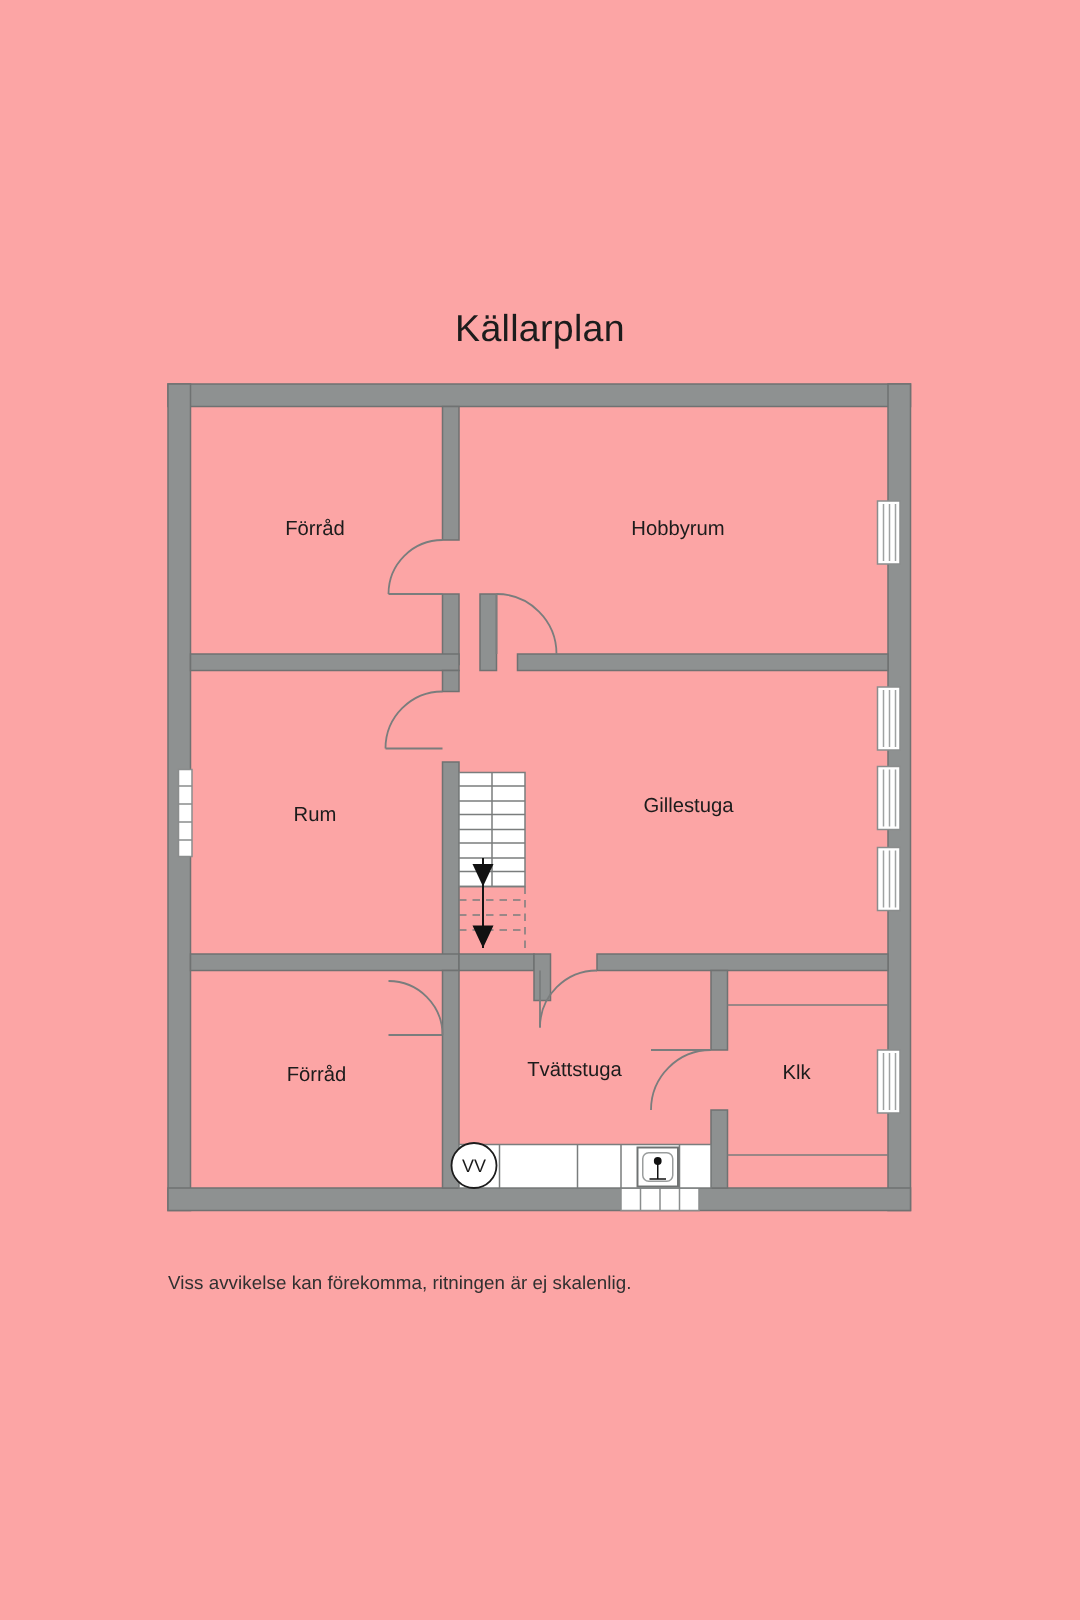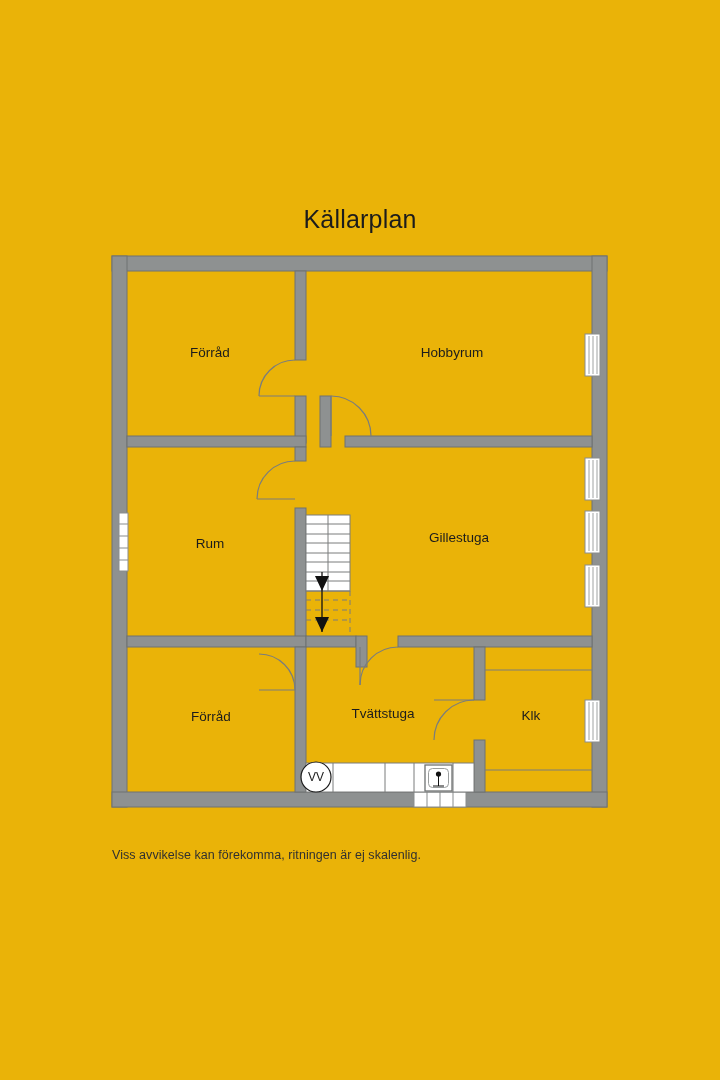--- a/index.html
+++ b/index.html
@@ -12,21 +12,21 @@
     height: 1080px;
     font-family: "Liberation Sans", sans-serif;
     color: #1a1a1a;
     position: relative;
     overflow: hidden;
   }
   #page {
     width: 720px;
     height: 1080px;
     position: relative;
-    background: #eab308;
+    background: #fca5a5;
   }
   #plan-title {
     position: absolute;
     top: 205px;
     left: 0;
     width: 720px;
     text-align: center;
     font-size: 25px;
     font-weight: 400;
     letter-spacing: 0.2px;

